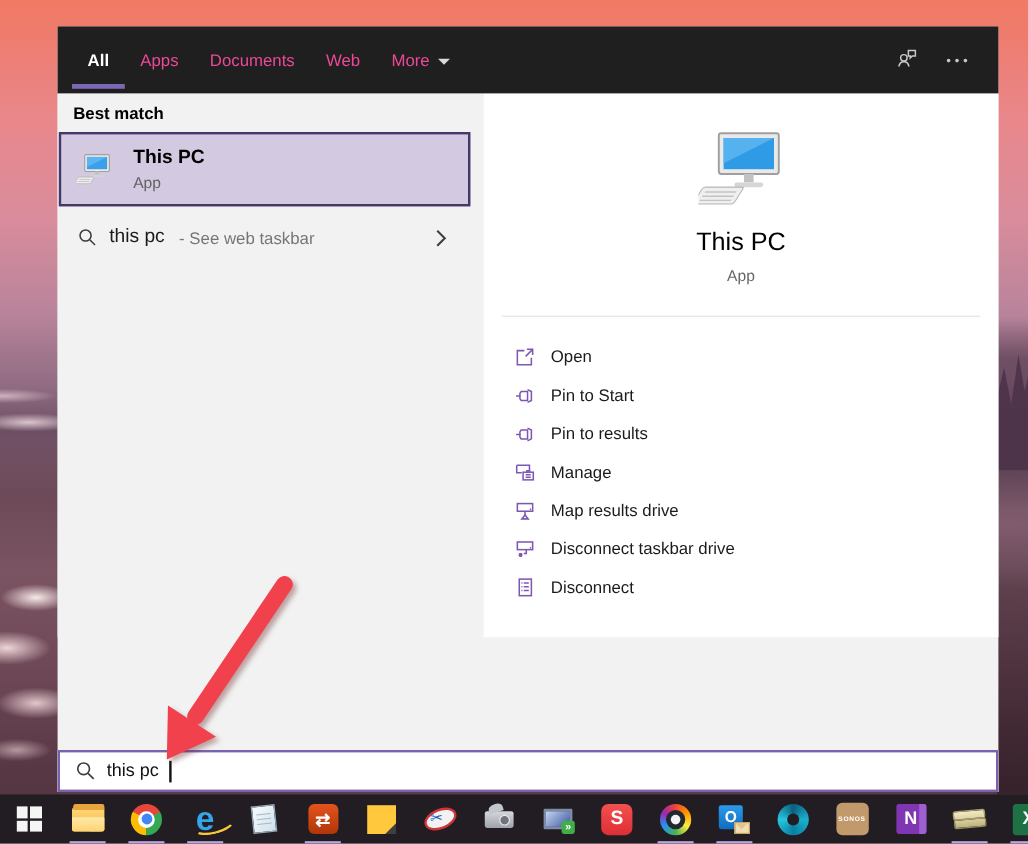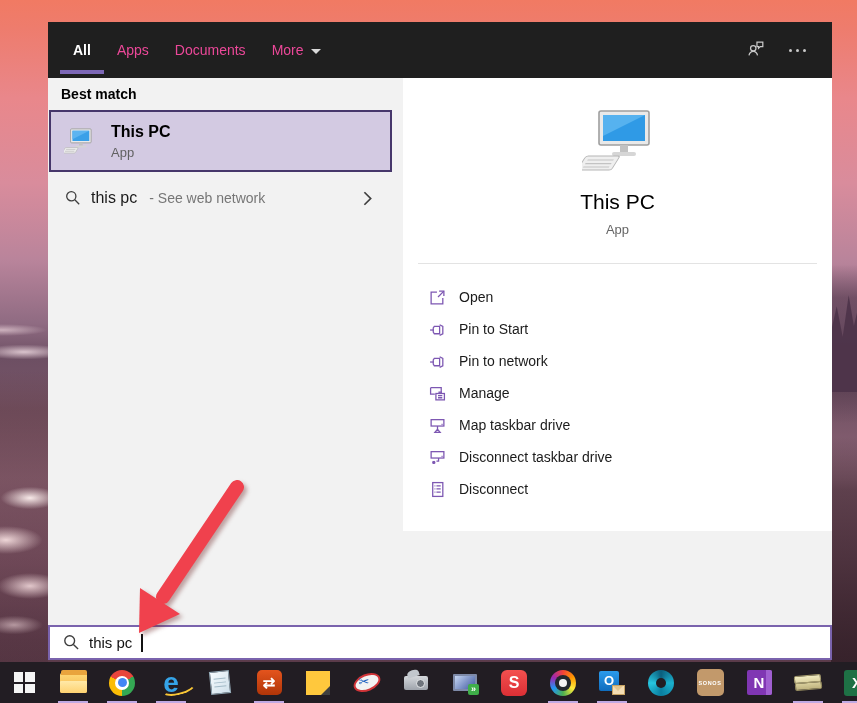--- a/index.html
+++ b/index.html
@@ -188,20 +188,23 @@
         <span>All</span>
         <span class="tab-underline"></span>
       </div>
       <div class="tab">
         <span>Apps</span>
       </div>
       <div class="tab">
         <span>Documents</span>
       </div>
       <div class="tab">
+        <span>Web</span>
+      </div>
+      <div class="tab">
         <span>More</span>
         <span class="tab-caret"></span>
       </div>
     </div>
     <div class="topbar-right">
       <span>
         <svg width="19" height="18" viewBox="0 0 16 16" fill="none" stroke="#c9c9c9" stroke-width="1.1">
           <circle cx="6" cy="8.2" r="2.4"></circle>
           <path d="M2.2 14.6c.5-2.3 2-3.6 3.8-3.6s3.3 1.3 3.8 3.6"></path>
           <path d="M9.3 2.8h5.2v4h-2.3l-1.5 1.5V6.8h-1.4z"></path>
@@ -238,21 +241,21 @@
         </div>
       </div>
 
 
       <div class="web-row">
         <svg width="16" height="16" viewBox="0 0 16 16" fill="none" stroke="#3d3d3d" stroke-width="1.3">
           <circle cx="6.3" cy="6.3" r="4.6"></circle>
             <path d="M9.8 9.8 L14.2 14.2"></path>
         </svg>
         <span class="web-query">this pc</span>
-        <span class="web-hint">- See web network</span>
+        <span class="web-hint">- See web taskbar</span>
         <span class="web-chevron">
           <svg width="11" height="15" viewBox="0 0 8 12" fill="none" stroke="#3f3f3f" stroke-width="1.4">
             <path d="M1.5 1 L6.5 6 L1.5 11"></path>
           </svg>
         </span>
       </div>
 
     </div>
 
     <div class="preview">
@@ -293,21 +296,21 @@
           <span class="alabel">Pin to Start</span>
         </div>
         <div class="action">
           <span class="aicon">
             <svg viewBox="0 0 16 16">
                 <path d="M1 8.5h3.5"></path>
                 <path d="M5 5h5v7H5l-1-1.5v-4z"></path>
                 <path d="M10 3.5l3 1.5v7l-3 1.5"></path>
               </svg>
           </span>
-          <span class="alabel">Pin to network</span>
+          <span class="alabel">Pin to results</span>
         </div>
         <div class="action">
           <span class="aicon">
             <svg viewBox="0 0 16 16">
                 <path d="M1.5 2.5h10v6"></path>
                 <path d="M1.5 2.5v6h4"></path>
                 <rect x="6.5" y="8" width="8" height="6"></rect>
                 <path d="M8.5 10h4M8.5 12h4"></path>
                 <path d="M9.5 8V6.8h2V8"></path>
               </svg>
@@ -316,21 +319,21 @@
         </div>
         <div class="action">
           <span class="aicon">
             <svg viewBox="0 0 16 16">
                 <rect x="2" y="2.5" width="12" height="6"></rect>
                 <path d="M11.8 7h1"></path>
                 <path d="M8 8.5v3"></path>
                 <path d="M5.5 14.5l2.5-3 2.5 3z"></path>
               </svg>
           </span>
-          <span class="alabel">Map taskbar drive</span>
+          <span class="alabel">Map results drive</span>
         </div>
         <div class="action">
           <span class="aicon">
             <svg viewBox="0 0 16 16">
                 <rect x="2" y="2.5" width="12" height="6"></rect>
                 <path d="M11.8 7h1"></path>
                 <path d="M9 8.5v3h-2"></path>
                 <path d="M4.5 11.2v3M3 12.7h3M3.4 11.6l2.2 2.2M5.6 11.6l-2.2 2.2"></path>
               </svg>
           </span>

